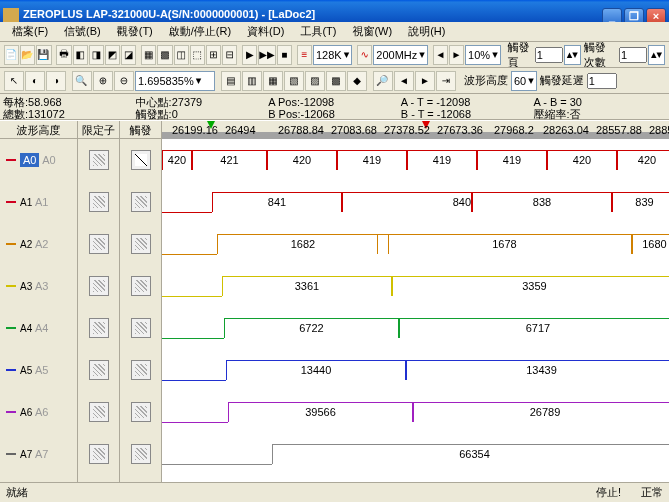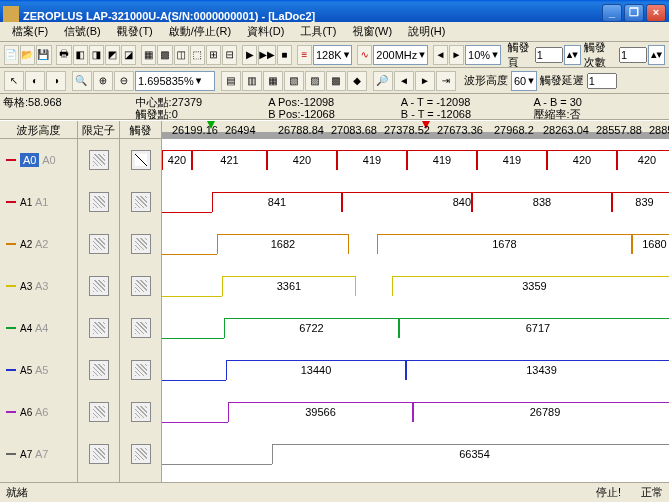--- a/index.html
+++ b/index.html
@@ -1,17 +1,17 @@
 <!DOCTYPE html>
 <html><head>
 <meta charset="utf-8">
 <style>
 *{margin:0;padding:0;box-sizing:border-box;font-family:"Microsoft JhengHei",Tahoma,sans-serif;font-size:11px}
 body{background:#ece9d8;width:669px;height:502px;overflow:hidden;display:flex;flex-direction:column}
-.titlebar{background:linear-gradient(#0058e0,#1f7ae0 10%,#0a50c0);height:22px;display:flex;align-items:flex-end;color:#fff;padding:0 3px}
+.titlebar{background:linear-gradient(#0058e0,#1f7ae0 10%,#0a50c0);height:22px;display:flex;align-items:flex-start;color:#fff;padding:8px 3px}
 .titlebar .icon{width:16px;height:16px;background:#d4a94e;margin-right:4px}
 .titlebar .t{flex:1;font-weight:bold}
 .winbtns{display:flex;gap:2px}
 .winbtn{width:20px;height:18px;background:linear-gradient(#6ca9f0,#2c6fd0);border:1px solid #1a4b9b;border-radius:3px;color:#fff;text-align:center;line-height:14px;font-weight:bold}
 .winbtn.close{background:linear-gradient(#f08070,#d04530)}
 .menubar{background:#ece9d8;height:20px;display:flex;align-items:center;padding:0 4px;border-bottom:1px solid #aca899}
 .menubar span{padding:2px 8px;cursor:default}
 .toolbar{background:#ece9d8;height:26px;display:flex;align-items:center;padding:2px 4px;border-bottom:1px solid #aca899;gap:1px;flex-wrap:nowrap;overflow:hidden}
 .tbtn{width:20px;height:20px;border:1px solid #c0c0b0;background:#f5f3e8;display:inline-flex;align-items:center;justify-content:center;font-size:10px}
 .tsep{width:4px}
@@ -158,20 +158,21 @@
       <span>60</span>
       <span class="dd">▾</span>
     </div>
  <span class="lbl">觸發延遲</span>
  <input class="tc" style="width: 30px;" value="1">
 </div>
 
 <div class="infobar">
  <div class="col">
       <div>每格:58.968</div>
+      <div>總數:131072</div>
     </div>
  <div class="col">
       <div>中心點:27379</div>
       <div>觸發點:0</div>
     </div>
  <div class="col">
       <div>A Pos:-12098</div>
       <div>B Pos:-12068</div>
     </div>
  <div class="col">
@@ -311,27 +312,27 @@
         </div>
         <div class="wrow">
           <div class="seg low" style="left: 0px; width: 50px; border-color: rgb(204, 0, 0);"></div>
           <div class="seg" style="left: 50px; width: 130px; border-color: rgb(204, 0, 0);">841</div>
           <div class="seg" style="left: 180px; width: 130px; border-color: rgb(204, 0, 0); text-align: right;">840</div>
           <div class="seg" style="left: 310px; width: 140px; border-color: rgb(204, 0, 0);">838</div>
           <div class="seg" style="left: 450px; width: 65px; border-color: rgb(204, 0, 0);">839</div>
         </div>
         <div class="wrow">
           <div class="seg low" style="left: 0px; width: 55px; border-color: rgb(208, 128, 0);"></div>
-          <div class="seg" style="left: 55px; width: 132px; border-color: rgb(208, 128, 0); text-align: center;">1682</div>
+          <div class="seg" style="left: 55px; width: 172px; border-color: rgb(208, 128, 0); text-align: center;">1682</div>
           <div class="seg" style="left: 215px; width: 255px; border-color: rgb(208, 128, 0);">1678</div>
           <div class="seg" style="left: 470px; width: 45px; border-color: rgb(208, 128, 0);">1680</div>
         </div>
         <div class="wrow">
           <div class="seg low" style="left: 0px; width: 60px; border-color: rgb(208, 192, 0);"></div>
-          <div class="seg" style="left: 60px; width: 134px; border-color: rgb(208, 192, 0);">3361</div>
+          <div class="seg" style="left: 60px; width: 170px; border-color: rgb(208, 192, 0);">3361</div>
           <div class="seg" style="left: 230px; width: 285px; border-color: rgb(208, 192, 0);">3359</div>
         </div>
         <div class="wrow">
           <div class="seg low" style="left: 0px; width: 62px; border-color: rgb(16, 160, 48);"></div>
           <div class="seg" style="left: 62px; width: 175px; border-color: rgb(16, 160, 48);">6722</div>
           <div class="seg" style="left: 237px; width: 278px; border-color: rgb(16, 160, 48);">6717</div>
         </div>
         <div class="wrow">
           <div class="seg low" style="left: 0px; width: 64px; border-color: rgb(32, 48, 208);"></div>
           <div class="seg" style="left: 64px; width: 180px; border-color: rgb(32, 48, 208);">13440</div>

